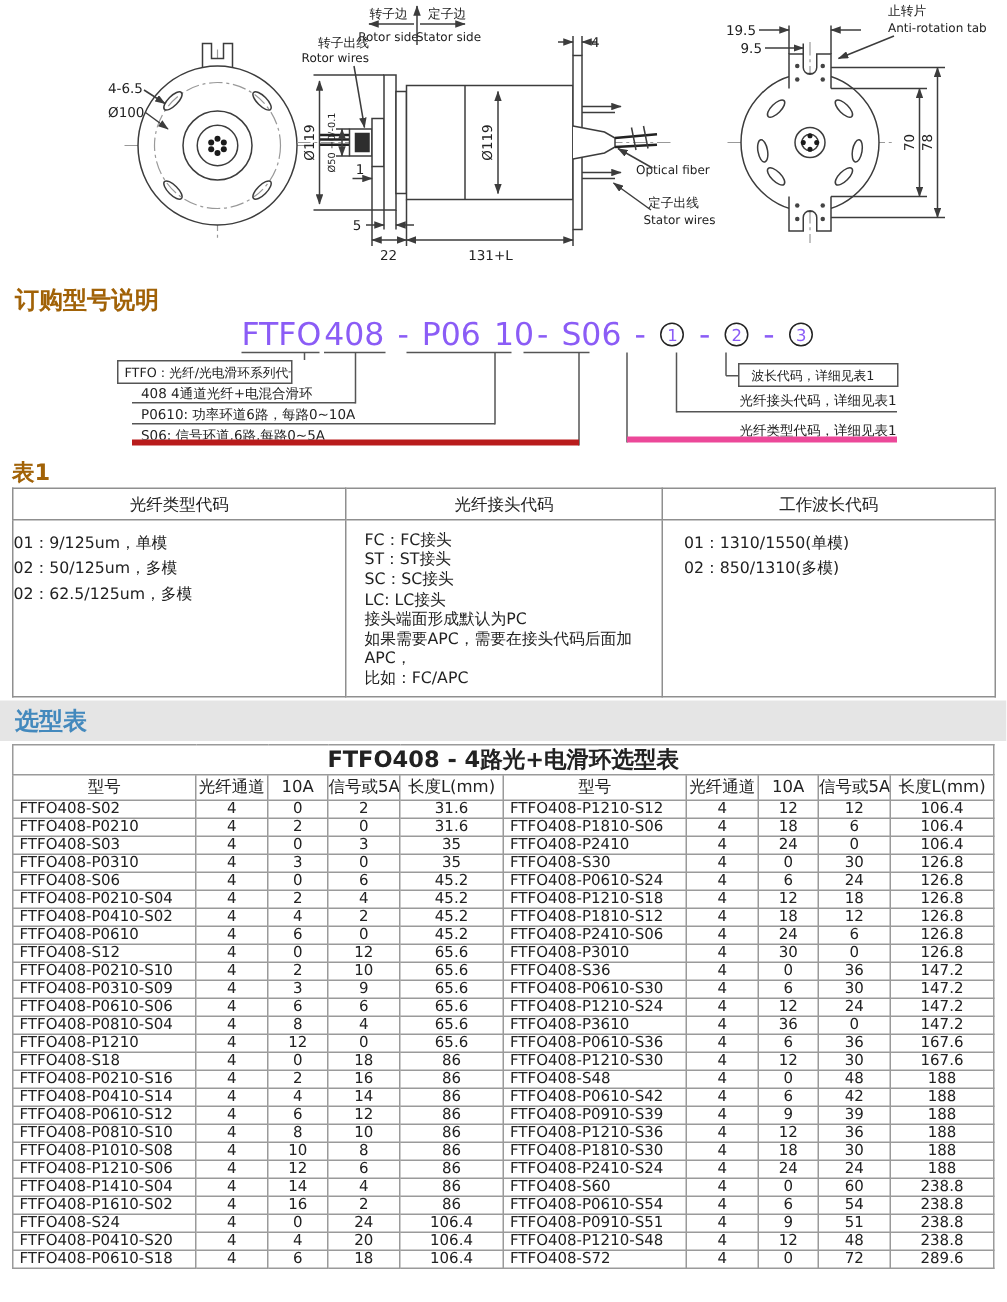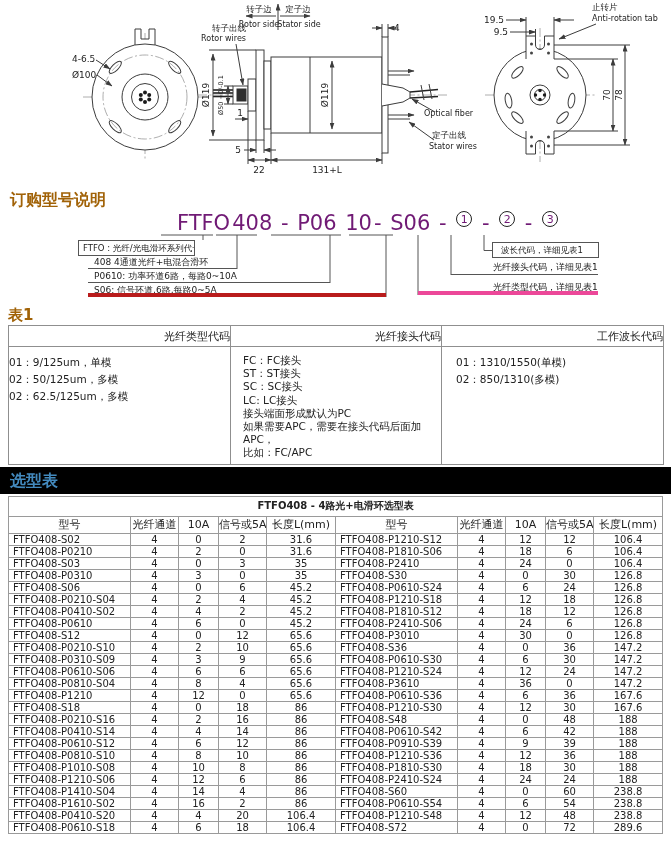--- a/index.html
+++ b/index.html
@@ -4,46 +4,46 @@
 <style>
 *{margin:0;padding:0;box-sizing:border-box}
 body{background:#fff}
 .page{position:relative;width:671px;height:868px;background:#fff;overflow:hidden;
       font-family:"DejaVu Sans","Liberation Sans",sans-serif;color:#222}
 h2.sec{font-size:16px;color:#a16207;font-weight:bold;padding:4px 0 2px 10px;height:25px}
 
 .model-diagram{position:relative;height:94px}
 .colines{position:absolute;inset:0}
 .colines line{stroke:#555;stroke-width:1;fill:none}
-.model-line{position:absolute;left:176px;top:0;display:flex;
-            font-size:21px;color:#701a75;white-space:pre}
+.model-line{position:absolute;left:160px;top:0;display:flex;align-items:center;
+            font-size:21px;color:#8b5cf6;white-space:pre}
 .model-line .tok{padding:0 1px}
 .circ{display:inline-flex;width:16px;height:16px;border:1px solid #222;border-radius:50%;
       font-size:11px;line-height:1;align-items:center;justify-content:center;margin:0 2px}
 .callout{position:absolute;font-size:9px;color:#222;white-space:nowrap;overflow:hidden}
 .lc1{left:78px;top:29px;width:117px;height:16px;border:1px solid #555;padding:2px 0 0 4px;font-size:8.5px}
 .lc2{left:88px;top:45px;width:149px;height:13px;border-bottom:1px solid #555;padding-left:6px}
 .lc3{left:88px;top:59px;width:242px;height:13px;border-bottom:1px solid #555;padding-left:6px}
 .lc4{left:88px;top:73px;width:298px;height:13px;border-bottom:4px solid #b91c1c;padding-left:6px}
 .rc1{left:492px;top:31px;width:107px;height:16px;border:1px solid #555;padding:2px 0 0 8px;font-size:8.5px}
 .rc2{left:451px;top:50px;width:147px;height:14px;border-bottom:1px solid #555;padding-left:42px}
 .rc3{left:418px;top:70px;width:180px;height:14px;border-bottom:4px solid #ec4899;padding-left:75px}
 
 table{border-collapse:collapse;table-layout:fixed}
 .t1{margin:0 8px;width:655px}
-.t1 th{border:1px solid #8f8f8f;height:21px;font-weight:normal;font-size:11px;text-align:right}
+.t1 th{border:1px solid #8f8f8f;height:21px;font-weight:normal;font-size:11px;text-align:center}
 .t1 td{border:1px solid #8f8f8f;vertical-align:top;font-size:10.5px;padding-top:7px;padding-bottom:4px}
 #t1-col1{line-height:17px}
 #t1-col2{padding-left:12px;line-height:13.2px}
 #t1-col3{padding-left:14px;line-height:17px}
-.band{margin-top:2px;height:27px;background:#000000}
+.band{margin-top:2px;height:27px;background:#e5e5e5}
 .band h2{line-height:27px;padding:0 0 0 10px;font-size:16px;color:#4389bd;font-weight:bold}
 .sel{margin:2px 8px 0;width:655px}
 .sel th,.sel td{border:1px solid #9a9a9a;overflow:hidden;white-space:nowrap}
-.sel .ttl{height:20px;font-size:10px;font-weight:bold;text-align:center}
+.sel .ttl{height:20px;font-size:15px;font-weight:bold;text-align:center}
 .sel .hdr th{height:17px;font-size:11px;font-weight:normal;text-align:center}
 .sel td{height:12px;font-size:10px;line-height:1.1}
 .sel td.mcell{padding-left:4px;text-align:left}
 .sel td.ncell{text-align:center}
 
 svg text{font-family:"DejaVu Sans","Liberation Sans",sans-serif}
 .cl{stroke:#999;stroke-width:0.8;stroke-dasharray:9 2.5 2 2.5;fill:none}
 .dim{font-size:9px;fill:#222;stroke:none}
 .dimsm{font-size:6.5px;fill:#222;stroke:none}
 .cn{font-size:8.5px;fill:#222;stroke:none}
@@ -604,20 +604,32 @@
           <td class="ncell">16</td>
           <td class="ncell">2</td>
           <td class="ncell">86</td>
           <td class="mcell">FTFO408-P0610-S54</td>
           <td class="ncell">4</td>
           <td class="ncell">6</td>
           <td class="ncell">54</td>
           <td class="ncell">238.8</td>
         </tr>
         <tr>
+          <td class="mcell">FTFO408-S24</td>
+          <td class="ncell">4</td>
+          <td class="ncell">0</td>
+          <td class="ncell">24</td>
+          <td class="ncell">106.4</td>
+          <td class="mcell">FTFO408-P0910-S51</td>
+          <td class="ncell">4</td>
+          <td class="ncell">9</td>
+          <td class="ncell">51</td>
+          <td class="ncell">238.8</td>
+        </tr>
+        <tr>
           <td class="mcell">FTFO408-P0410-S20</td>
           <td class="ncell">4</td>
           <td class="ncell">4</td>
           <td class="ncell">20</td>
           <td class="ncell">106.4</td>
           <td class="mcell">FTFO408-P1210-S48</td>
           <td class="ncell">4</td>
           <td class="ncell">12</td>
           <td class="ncell">48</td>
           <td class="ncell">238.8</td>

